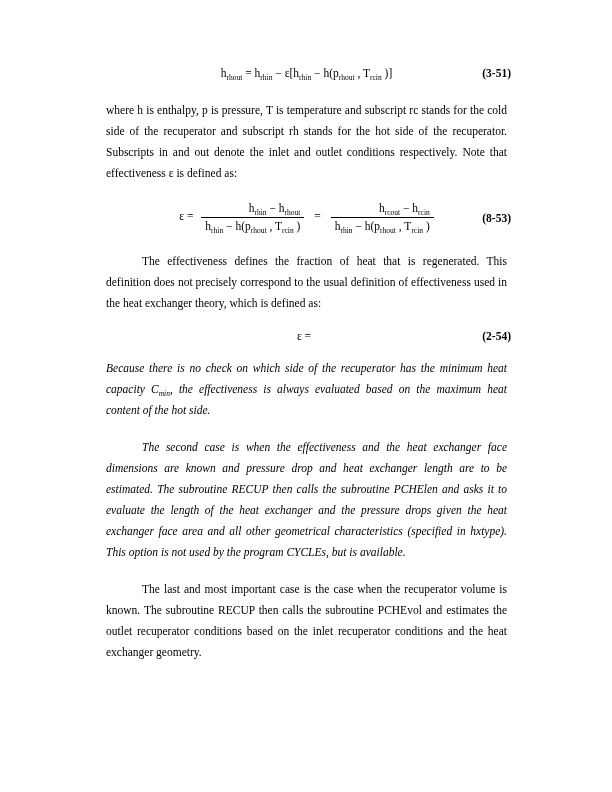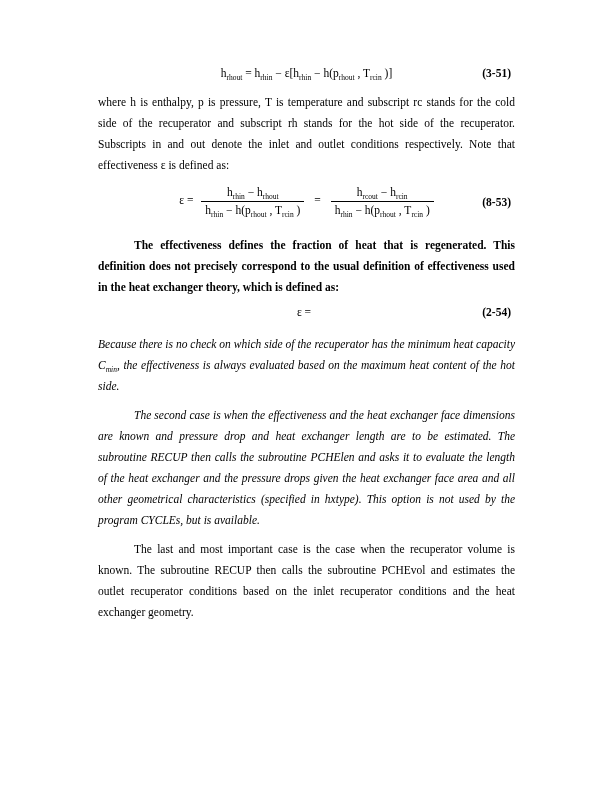--- a/index.html
+++ b/index.html
@@ -1,34 +1,34 @@
 <!DOCTYPE html>
 <html><head>
 <meta charset="utf-8">
 <style>
   html,body{margin:0;padding:0;background:#ffffff;}
   .page{
     width:612px;height:672px;background:#ffffff;position:relative;
     font-family:"Liberation Serif", serif;color:#000;overflow:hidden;
   }
   .content{padding:62px 89px 0 90px;}
-  p.para{font-size:11.5px;line-height:21px;text-align:justify;margin:8px;}
+  p.para{font-size:11.5px;line-height:21px;text-align:justify;margin:16px;}
   p.para.indent{text-indent:36px;}
   .eqrow{position:relative;font-size:11.5px;text-align:center;color:#000;}
   .eqline{line-height:22px;}
   .eqtag{position:absolute;right:12px;top:50%;transform:translateY(-50%);font-weight:700;font-size:11.5px;}
   sub{font-size:7.5px;line-height:0;}
-  .frac{display:inline-block;vertical-align:middle;text-align:center;}
+  .frac{display:inline-block;vertical-align:middle;text-align:right;}
   .frac .num,.frac .den{display:block;padding:1px 4px;line-height:15px;}
   .frac .num{border-bottom:1px solid #000;}
   .eqmid{margin:0 7px;}
   .lhs{margin-right:5px;}
   .mb8{margin-bottom:8px;}
   .mb12{margin-bottom:12px;font-style:italic;}
-  .mb14{margin-bottom:14px;font-weight:bold;}
+  .mb14{margin-bottom:14px;}
   .mb16{margin-bottom:16px;}
   .mb22{margin-bottom:22px;}
   .pagenum{position:absolute;left:12px;right:0;top:741px;text-align:center;font-size:10.5px;}
 </style>
 </head>
 <body>
 
 <div class="page">
   <div class="content">
 

